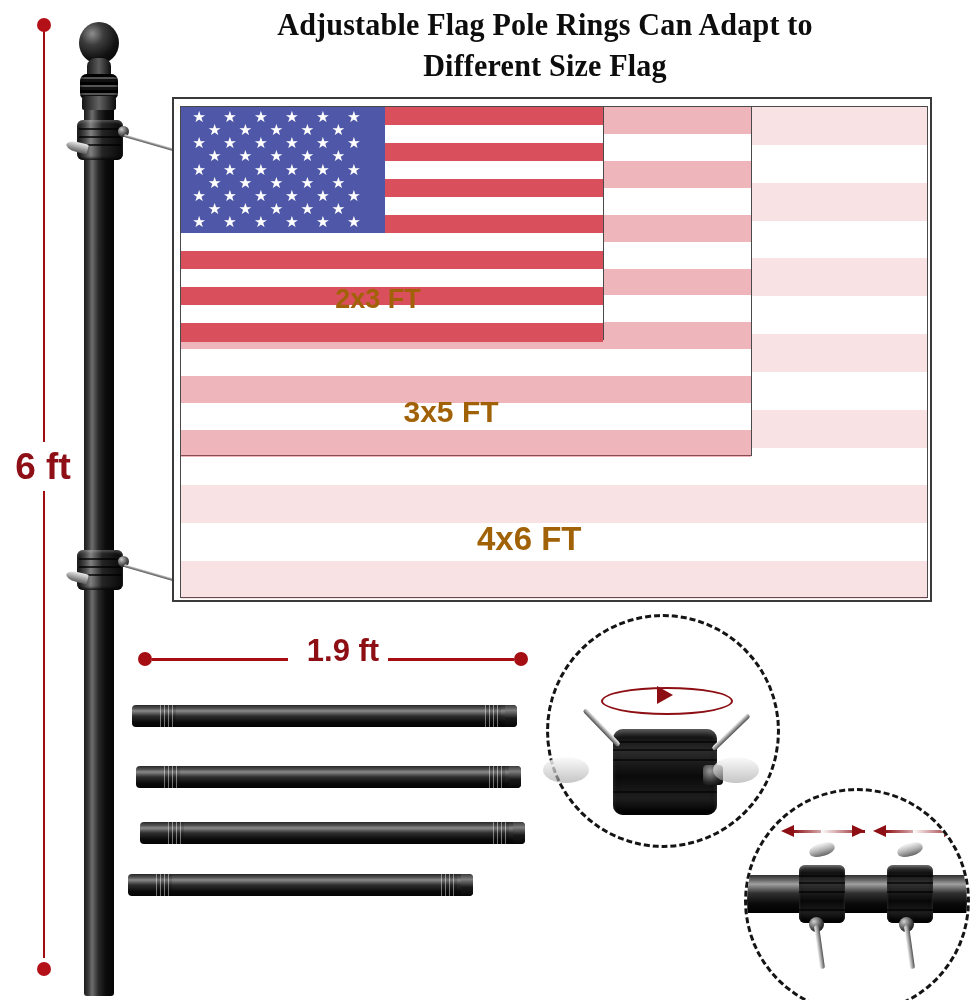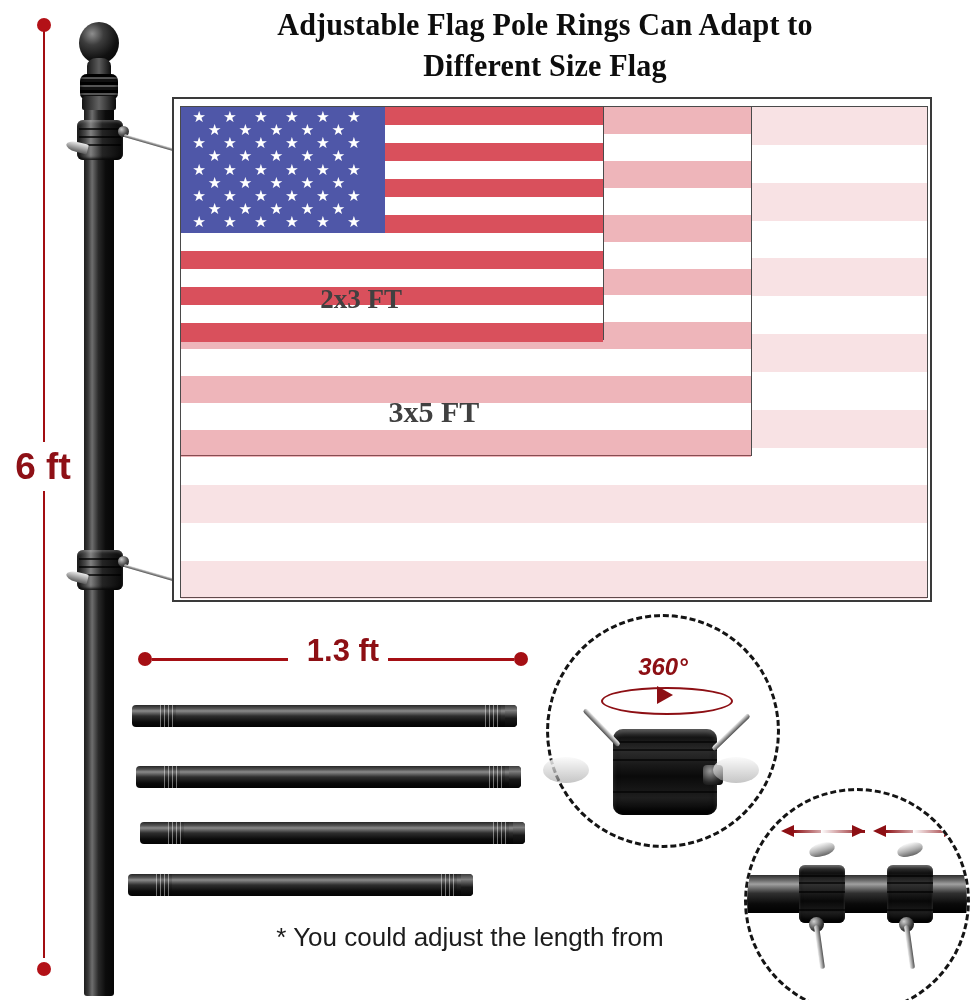--- a/index.html
+++ b/index.html
@@ -67,22 +67,23 @@
 
   
   #flagbox{position:absolute;left:172px;top:97px;width:760px;height:505px;
            border:2px solid #3a3a3a;background:#fff;box-sizing:border-box;}
   .flag{position:absolute;left:6px;top:7px;box-sizing:border-box;border:1.6px solid #4a4a4a;}
   .stripes{position:absolute;inset:0;}
   .stripe{position:absolute;left:0;width:100%;}
   .canton{position:absolute;left:0;top:0;background:#4f57a8;}
   .star{position:absolute;color:#fff;line-height:1;}
   .sizelabel{
-    position:absolute;font-weight:bold;color:#404040;white-space:nowrap;
-    font-family:Liberation Serif, serif;
+    position:absolute;font-weight:bold;color:#a16207;white-space:nowrap;
+    font-family:Liberation Sans, sans-serif;
+    margin-left:15px;
   }
 
   
   #dim13{position:absolute;left:138px;top:645px;width:390px;height:30px;}
   #dim13 .d{position:absolute;top:7px;width:14px;height:14px;border-radius:50%;background:#a50f14;}
   #dim13 .seg{position:absolute;top:12.5px;height:3px;background:#a50f14;}
   #dim13 .t{position:absolute;top:-12px;left:150px;width:110px;text-align:center;
             font-size:31px;font-weight:bold;color:#8d0f14;}
 
   
@@ -244,20 +245,21 @@
           <span class="star" style="left: 265.486px; top: 198.158px; font-size: 32.3077px;">★</span>
           <span class="star" style="left: 19.6656px; top: 225.899px; font-size: 32.3077px;">★</span>
           <span class="star" style="left: 74.2923px; top: 225.899px; font-size: 32.3077px;">★</span>
           <span class="star" style="left: 128.919px; top: 225.899px; font-size: 32.3077px;">★</span>
           <span class="star" style="left: 183.546px; top: 225.899px; font-size: 32.3077px;">★</span>
           <span class="star" style="left: 238.172px; top: 225.899px; font-size: 32.3077px;">★</span>
           <span class="star" style="left: 292.799px; top: 225.899px; font-size: 32.3077px;">★</span>
         </div>
       </div>
     </div>
+    <div class="sizelabel" style="font-size: 33px; z-index: 40; left: 287.98px; top: 420.66px;">4x6 FT</div>
     <div class="flag" style="width: 572px; height: 350px; z-index: 2; border-color: rgb(74, 74, 74); background: rgb(255, 255, 255);">
       <div class="stripes" style="opacity: 0.42;">
         <div class="stripe" style="top: 0px; height: 27.4231px; background: rgb(217, 80, 92);"></div>
         <div class="stripe" style="top: 26.9231px; height: 27.4231px; background: rgb(255, 255, 255);"></div>
         <div class="stripe" style="top: 53.8462px; height: 27.4231px; background: rgb(217, 80, 92);"></div>
         <div class="stripe" style="top: 80.7692px; height: 27.4231px; background: rgb(255, 255, 255);"></div>
         <div class="stripe" style="top: 107.692px; height: 27.4231px; background: rgb(217, 80, 92);"></div>
         <div class="stripe" style="top: 134.615px; height: 27.4231px; background: rgb(255, 255, 255);"></div>
         <div class="stripe" style="top: 161.538px; height: 27.4231px; background: rgb(217, 80, 92);"></div>
         <div class="stripe" style="top: 188.462px; height: 27.4231px; background: rgb(255, 255, 255);"></div>
@@ -389,21 +391,21 @@
           <span class="star" style="left: 165.972px; top: 107.44px; font-size: 15.3659px;">★</span>
         </div>
       </div>
     </div>
     <div class="sizelabel" style="font-size: 27px; z-index: 40; left: 146.28px; top: 184.86px;">2x3 FT</div>
   </div>
 
 <div id="dim13">
   <div class="d" style="left:0;"></div>
   <div class="seg" style="left:14px;width:136px;"></div>
-  <div class="t">1.3 ft</div>
+  <div class="t">1.9 ft</div>
   <div class="seg" style="left:250px;width:126px;"></div>
   <div class="d" style="left:376px;"></div>
 </div>
 
 <div id="segments">
     <div class="seg-pole" style="left: 132px; top: 705px; width: 385px;">
       <div class="ribs" style="left: 28px;"></div>
       <div class="ribs" style="right: 16px;"></div>
       <div class="endcap"></div>
     </div>
@@ -418,21 +420,20 @@
       <div class="endcap"></div>
     </div>
     <div class="seg-pole" style="left: 128px; top: 874px; width: 345px;">
       <div class="ribs" style="left: 28px;"></div>
       <div class="ribs" style="right: 16px;"></div>
       <div class="endcap"></div>
     </div>
   </div>
 
 <div id="circ360">
-  <div class="t360">360°</div>
   <div class="rot-ellipse"></div>
   <div class="rot-arrow"></div>
 
   <div class="clamp-big">
     <div class="ridge" style="top:12px;"></div>
     <div class="ridge" style="top:20px;"></div>
     <div class="ridge" style="top:30px;"></div>
     <div class="ridge" style="top:62px;"></div>
     <div class="knob"></div>
   </div>
@@ -474,14 +475,13 @@
   </div>
   <div class="arrowpair" style="left:126px;top:32px;">
     <div class="ah" style="left:0;border-right:13px solid #8d0f14;"></div>
     <div class="bar" style="left:12px;"></div>
     <div class="bar r" style="left:40px;"></div>
     <div class="ah" style="right:0;border-left:13px solid #8d0f14;"></div>
   </div>
 </div>
 
 <div id="caption">
-  <div>* You could adjust the length from</div>
 </div>
 
 </body></html>

